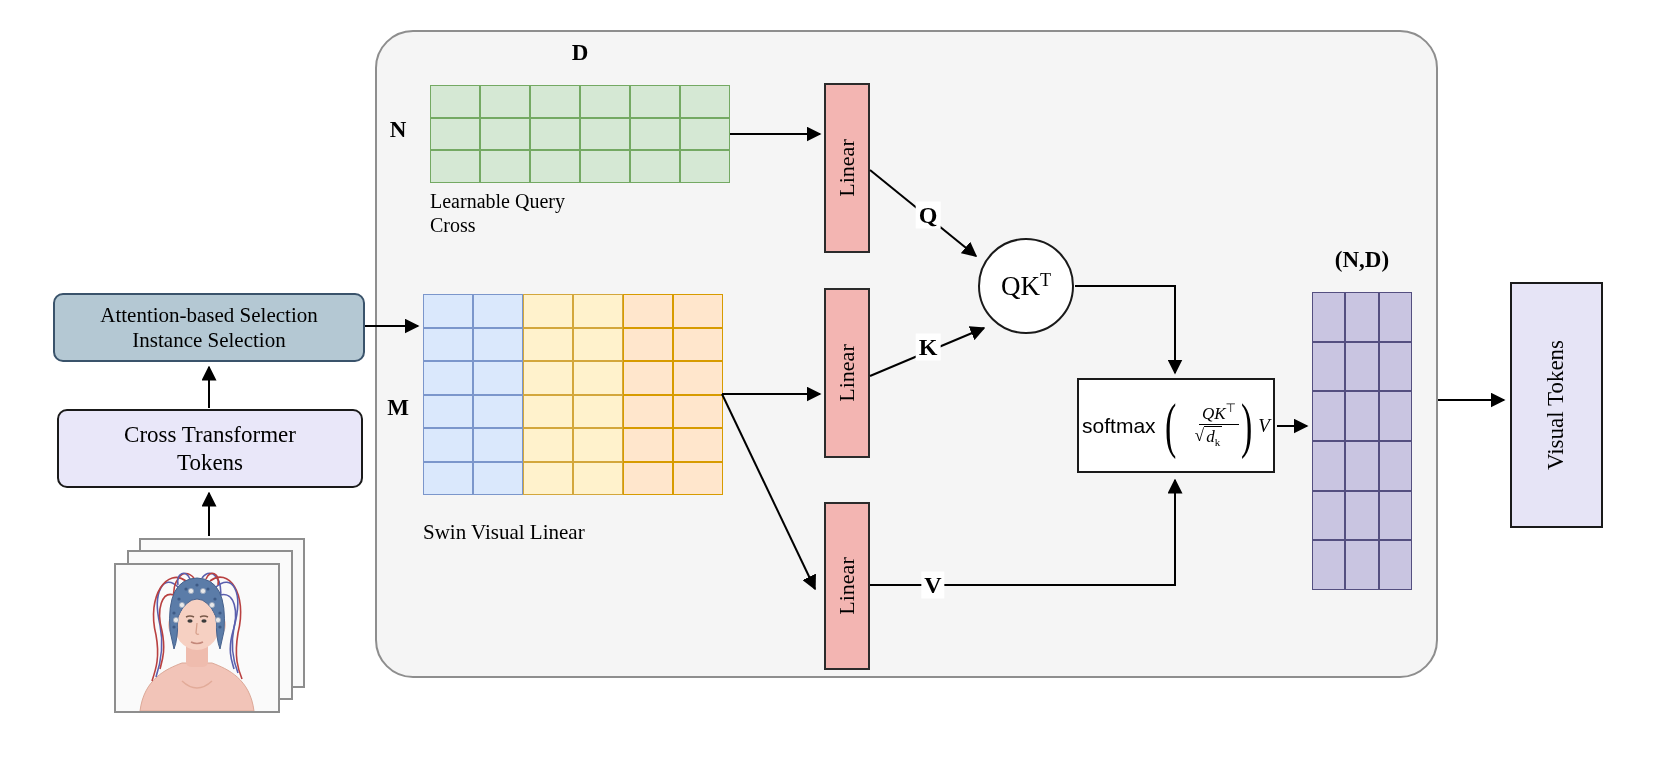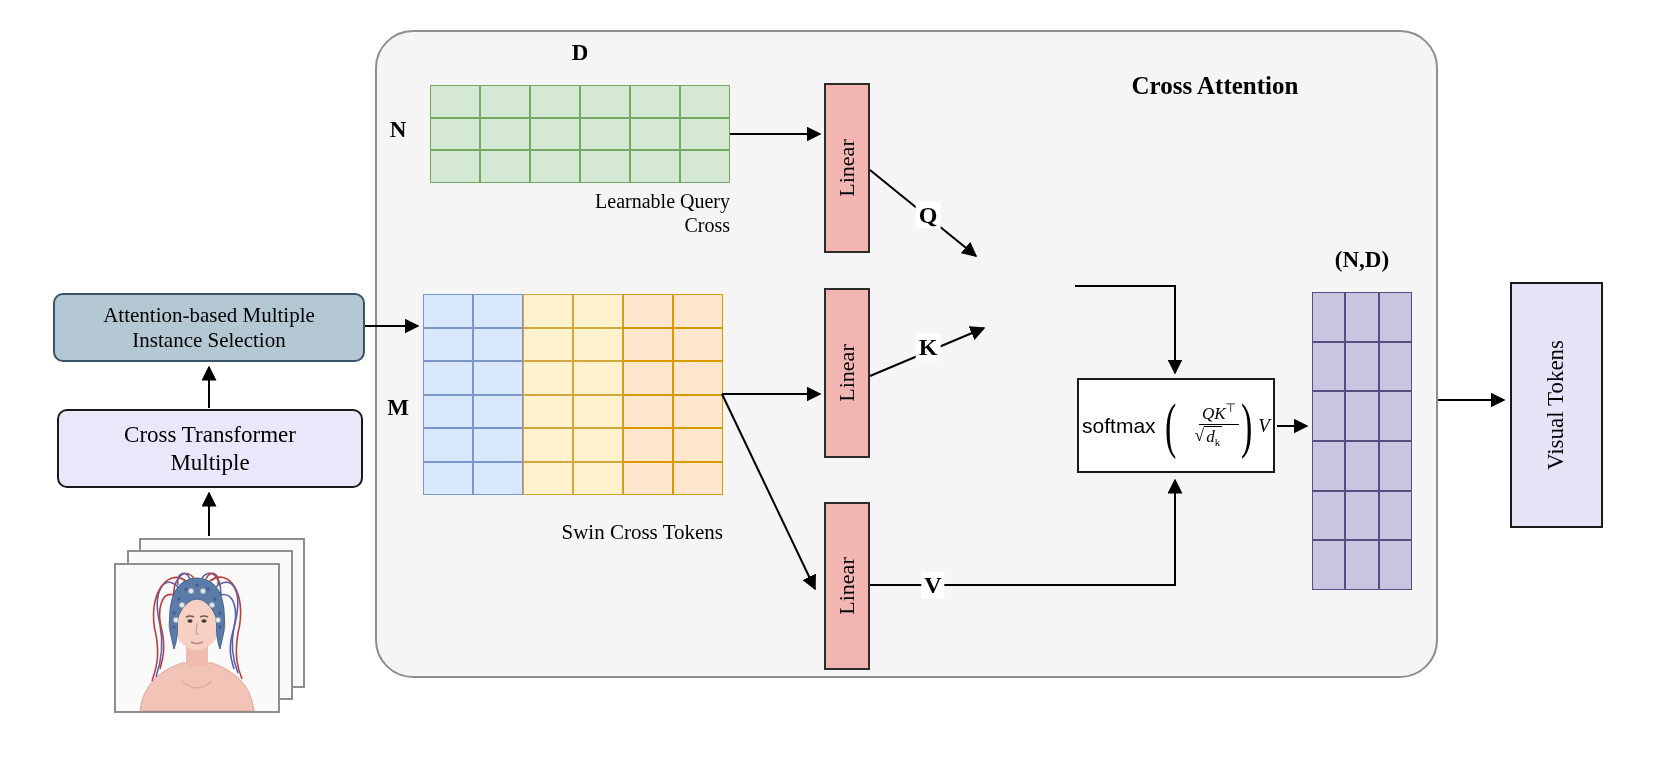--- a/index.html
+++ b/index.html
@@ -19,21 +19,21 @@
   #query-grid{left:430px;top:85px;width:300px;height:98px;}
   #swin-grid{left:423px;top:294px;width:300px;height:201px;}
   #out-grid{left:1312px;top:292px;width:100px;height:298px;}
 
   .dim-label{font-size:23px;font-weight:bold;text-align:center;}
   #lbl-d{left:430px;top:40px;width:300px;}
   #lbl-n{left:376px;top:117px;width:44px;}
   #lbl-m{left:376px;top:395px;width:44px;}
   #lbl-nd{left:1302px;top:247px;width:120px;font-family:Liberation Serif, serif;}
 
-  .caption{font-size:20px;text-align:right;line-height:24px;}
+  .caption{font-size:20px;text-align:left;line-height:24px;}
   #query-caption{left:430px;top:189px;width:300px;}
   #swin-caption{left:423px;top:520px;width:300px;font-size:21px;}
 
   
   .linear{width:46px;background:#f3b5b2;border:2px solid #2b2b2b;box-sizing:border-box;
           display:flex;align-items:center;justify-content:center;}
   .linear .vtext{transform:rotate(-90deg);white-space:nowrap;font-size:22px;}
   #linear-q{left:824px;top:83px;height:170px;}
   #linear-k{left:824px;top:288px;height:170px;}
   #linear-v{left:824px;top:502px;height:168px;}
@@ -87,21 +87,20 @@
   #photo-front{left:114px;top:563px;z-index:2;}
 
   #arrows{left:0;top:0;z-index:5;pointer-events:none;}
 </style>
 </head>
 <body>
 
 <div id="stage">
 
   <div class="abs" id="panel"></div>
-  <div class="abs" id="title">Cross Attention</div>
 
   <div class="abs dim-label" id="lbl-d">D</div>
   <div class="abs dim-label" id="lbl-n">N</div>
   <div class="abs matrix" id="query-grid" style="grid-template-columns: repeat(6, 1fr); grid-template-rows: repeat(3, 1fr);">
       <div class="cell" style="background: rgb(213, 232, 212); border-color: rgb(116, 169, 99);"></div>
       <div class="cell" style="background: rgb(213, 232, 212); border-color: rgb(116, 169, 99);"></div>
       <div class="cell" style="background: rgb(213, 232, 212); border-color: rgb(116, 169, 99);"></div>
       <div class="cell" style="background: rgb(213, 232, 212); border-color: rgb(116, 169, 99);"></div>
       <div class="cell" style="background: rgb(213, 232, 212); border-color: rgb(116, 169, 99);"></div>
       <div class="cell" style="background: rgb(213, 232, 212); border-color: rgb(116, 169, 99);"></div>
@@ -155,36 +154,39 @@
       <div class="cell" style="background: rgb(255, 242, 204); border-color: rgb(211, 167, 60);"></div>
       <div class="cell" style="background: rgb(255, 230, 204); border-color: rgb(215, 155, 0);"></div>
       <div class="cell" style="background: rgb(255, 230, 204); border-color: rgb(215, 155, 0);"></div>
       <div class="cell" style="background: rgb(218, 232, 252); border-color: rgb(123, 150, 203);"></div>
       <div class="cell" style="background: rgb(218, 232, 252); border-color: rgb(123, 150, 203);"></div>
       <div class="cell" style="background: rgb(255, 242, 204); border-color: rgb(211, 167, 60);"></div>
       <div class="cell" style="background: rgb(255, 242, 204); border-color: rgb(211, 167, 60);"></div>
       <div class="cell" style="background: rgb(255, 230, 204); border-color: rgb(215, 155, 0);"></div>
       <div class="cell" style="background: rgb(255, 230, 204); border-color: rgb(215, 155, 0);"></div>
     </div>
-  <div class="abs caption" id="swin-caption">Swin Cross Tokens</div>
+  <div class="abs caption" id="swin-caption">Swin Visual Linear</div>
 
   <div class="abs linear" id="linear-q">
     <span class="vtext">Linear</span>
     </div>
   <div class="abs linear" id="linear-k">
     <span class="vtext">Linear</span>
     </div>
   <div class="abs linear" id="linear-v">
     <span class="vtext">Linear</span>
     </div>
 
   <div class="abs edge-letter" id="lbl-q">Q</div>
   <div class="abs edge-letter" id="lbl-k">K</div>
   <div class="abs edge-letter" id="lbl-v">V</div>
 
+  <div class="abs" id="qkt">
+    <span><span>QK</span><sup>T</sup></span>
+  </div>
 
   <div class="abs" id="softmax">
     <span class="fn">softmax</span>
     <span class="paren">(</span>
     <span class="frac">
       <span class="num"><i>QK</i><sup>⊤</sup></span>
       <span class="den">
           <span>√</span>
           <span class="radicand"><i>d</i><sub>k</sub></span>
         </span>
@@ -209,26 +211,26 @@
       <div class="cell" style="background: rgb(201, 197, 225); border-color: rgb(84, 79, 128);"></div>
       <div class="cell" style="background: rgb(201, 197, 225); border-color: rgb(84, 79, 128);"></div>
       <div class="cell" style="background: rgb(201, 197, 225); border-color: rgb(84, 79, 128);"></div>
       <div class="cell" style="background: rgb(201, 197, 225); border-color: rgb(84, 79, 128);"></div>
       <div class="cell" style="background: rgb(201, 197, 225); border-color: rgb(84, 79, 128);"></div>
       <div class="cell" style="background: rgb(201, 197, 225); border-color: rgb(84, 79, 128);"></div>
       <div class="cell" style="background: rgb(201, 197, 225); border-color: rgb(84, 79, 128);"></div>
     </div>
 
   <div class="abs pill" id="amis">
-    <span>Attention-based Multiple</span>
+    <span>Attention-based Selection</span>
     <span>Instance Selection</span>
   </div>
   <div class="abs pill" id="encoder">
     <span>Cross Transformer</span>
-    <span>Multiple</span>
+    <span>Tokens</span>
   </div>
 
   <div class="abs photo" id="photo-back"></div>
   <div class="abs photo" id="photo-mid"></div>
   <div class="abs photo" id="photo-front">
     <svg width="162" height="146" viewBox="0 0 162 146">
 
       <path d="M24,146 C28,114 50,104 66,98 L96,98 C112,104 134,114 138,146 Z" fill="#f2c4b8" stroke="#dca897" stroke-width="1"></path>
       <path d="M66,116 Q81,130 96,116" fill="none" stroke="#e2ab99" stroke-width="1.5"></path>
 

